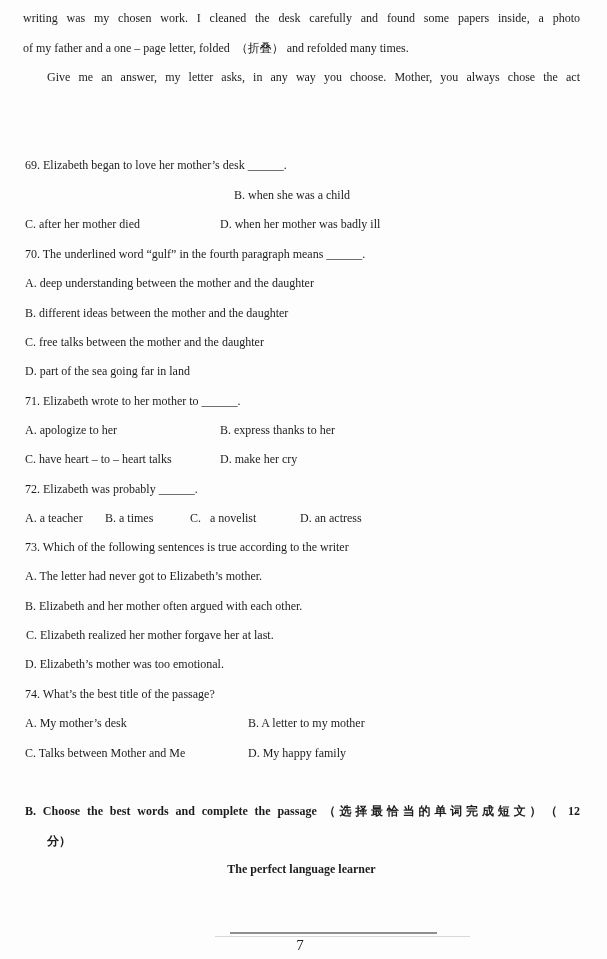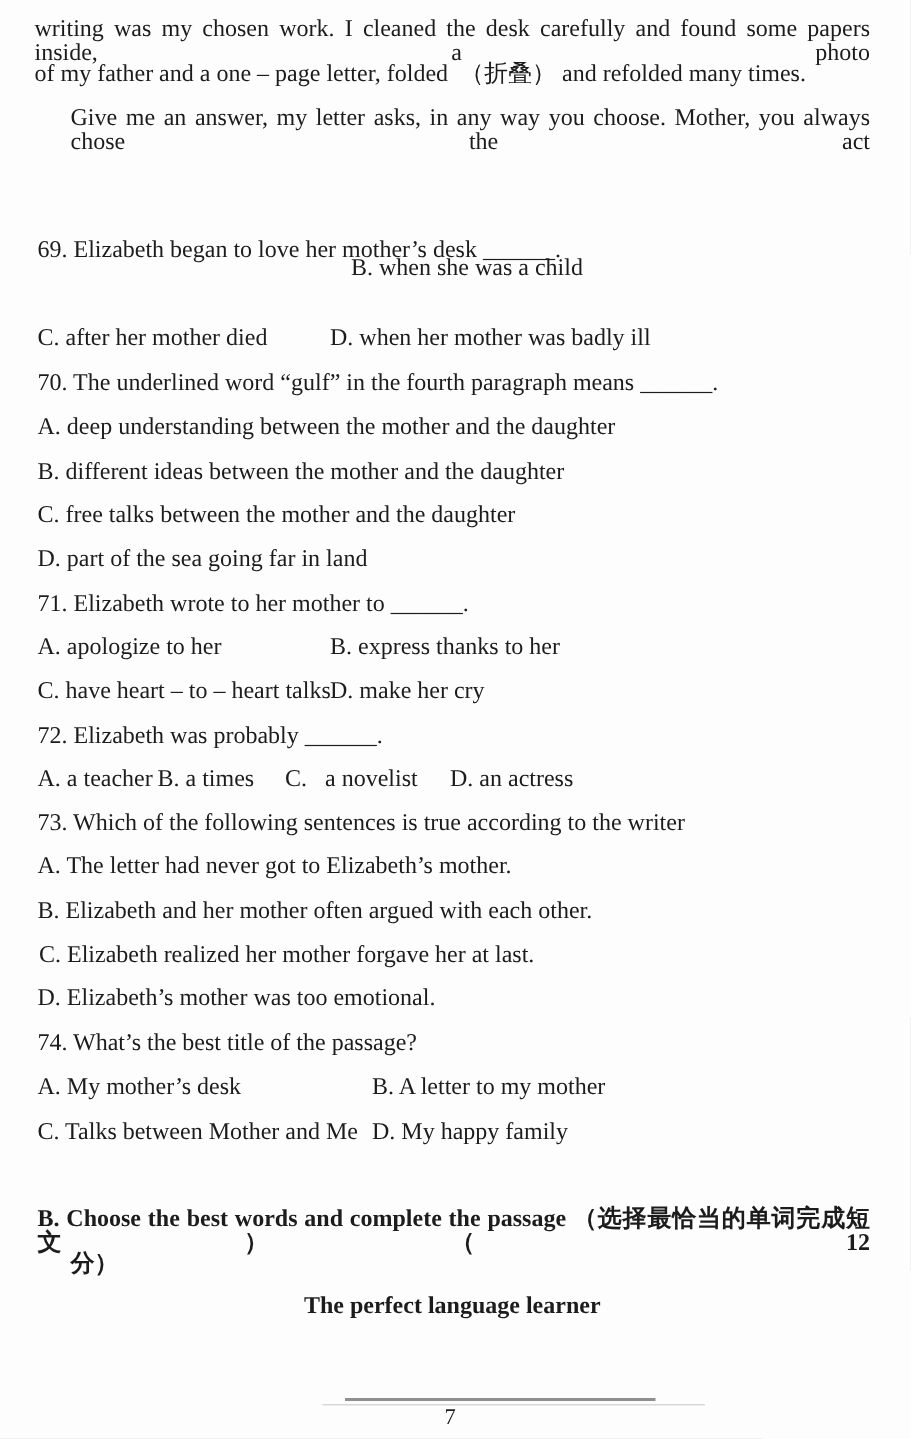--- a/index.html
+++ b/index.html
@@ -12,21 +12,21 @@
     width: 607px;
     height: 959px;
     margin: 0 auto;
     background: #fdfdfd;
     overflow: hidden;
     font-family: "Liberation Serif", "DejaVu Serif", serif;
     color: #1c1c1c;
   }
   .line {
     position: absolute;
-    font-size: 16px;
+    font-size: 12px;
     line-height: 1;
     white-space: pre;
     color: #1c1c1c;
   }
   .just {
     white-space: normal;
     text-align: justify;
     text-align-last: justify;
   }
   .bold { font-weight: 700; }
@@ -64,21 +64,21 @@
 </head>
 <body>
 
 <div class="page">
 
   <div class="line just" style="top:12px; left:23px; width:557px;">writing was my chosen work. I cleaned the desk carefully and found some papers inside, a photo</div>
   <div class="line" style="top:42px; left:23px;">of my father and a one – page letter, folded  （折叠） and refolded many times.</div>
   <div class="line just" style="top:71px; left:47px; width:533px;">Give me an answer, my letter asks, in any way you choose. Mother, you always chose the act</div>
 
   <div class="line" style="top:159px; left:25px;">69. Elizabeth began to love her mother’s desk ______.</div>
-  <div class="line" style="top:171px; left:220px;padding-left:14px;">B. when she was a child</div>
+  <div class="line" style="top:189px; left:220px;padding-left:14px;">B. when she was a child</div>
   <div class="line" style="top:218px; left:25px;">C. after her mother died</div>
   <div class="line" style="top:218px; left:220px;">D. when her mother was badly ill</div>
 
   <div class="line" style="top:248px; left:25px;">70. The underlined word “gulf” in the fourth paragraph means ______.</div>
   <div class="line" style="top:277px; left:25px;">A. deep understanding between the mother and the daughter</div>
   <div class="line" style="top:307px; left:25px;">B. different ideas between the mother and the daughter</div>
   <div class="line" style="top:336px; left:25px;">C. free talks between the mother and the daughter</div>
   <div class="line" style="top:365px; left:25px;">D. part of the sea going far in land</div>
 
   <div class="line" style="top:395px; left:25px;">71. Elizabeth wrote to her mother to ______.</div>

